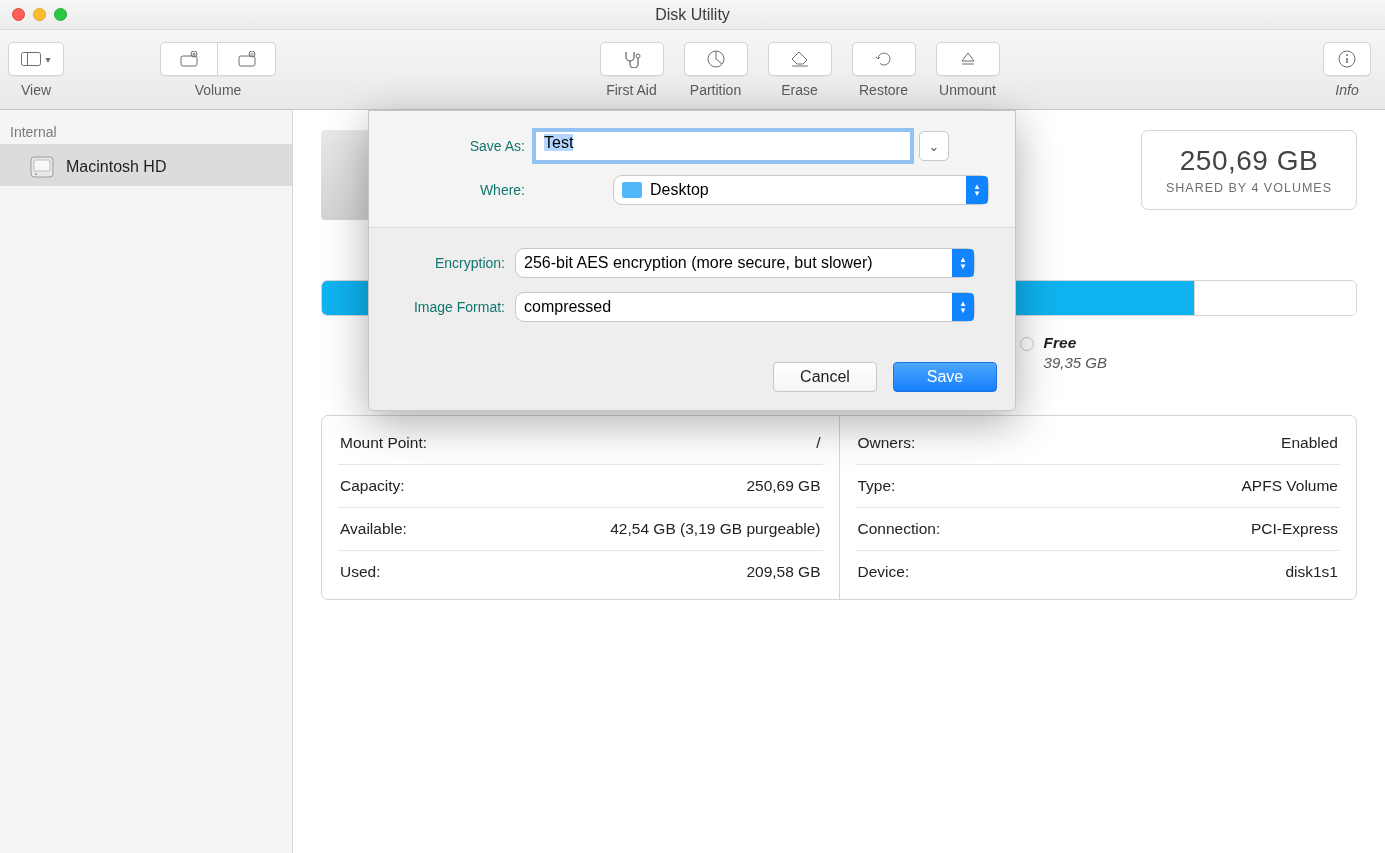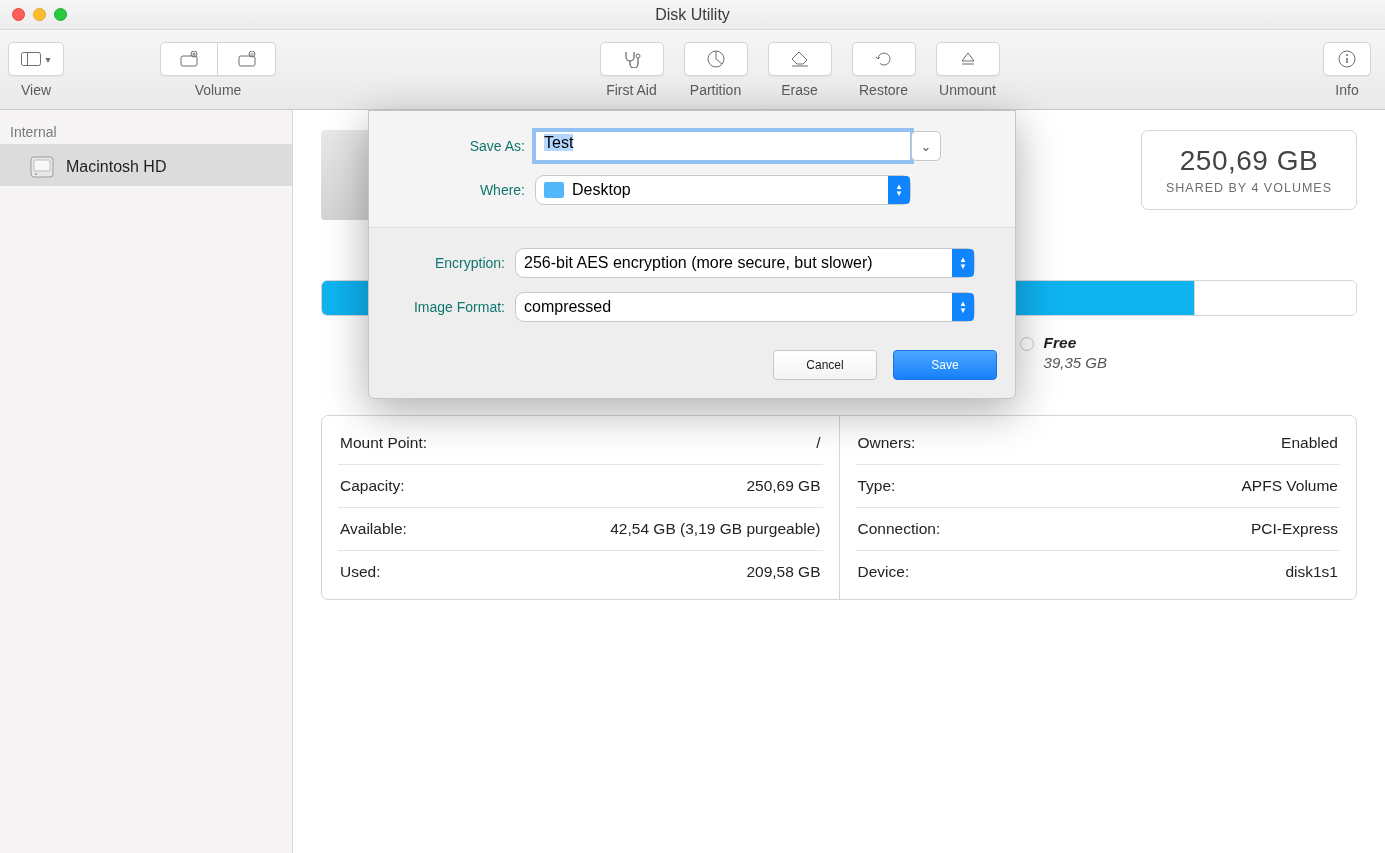--- a/index.html
+++ b/index.html
@@ -56,37 +56,37 @@
 .info-col { flex:1; padding: 6px 16px; }
 .info-col + .info-col { border-left:1px solid #d5d5d5; }
 .info-row { display:flex; justify-content:space-between; padding:12px 2px; font-size:15.5px; color:#232323; border-bottom:1px solid #e5e5e5; }
 .info-row:last-child { border-bottom:none; }
 
 
 .sheet { position:absolute; left:368px; top:110px; width:648px; background:#eeeeee; border:1px solid #c6c6c6; border-radius:0 0 6px 6px; box-shadow: 0 12px 44px rgba(0,0,0,0.32); z-index:20; }
 .sheet-top { background:#f4f4f4; padding: 20px 26px 22px; }
 .sheet-row { display:flex; align-items:center; margin-bottom:14px; }
 .sheet-label { width:140px; text-align:right; font-size:14px; color:#0f766e; padding-right:10px; }
-.sheet-input-wrap { display:flex; align-items:flex-end; }
+.sheet-input-wrap { display:flex; align-items:flex-end; gap:8px; }
 .sheet-input { width:376px; height:30px; border:1px solid #c8c8c8; font-size:16px; padding: 2px 8px; background:#fff; }
 .sheet-input.focused { outline:4px solid #94c2f2; outline-offset:-1px; }
 .sheet-input.focused span { background:#b3d7ff; }
 .expand-btn { width:30px; height:30px; border:1px solid #c8c8c8; border-radius:5px; background:#fff; display:flex; align-items:center; justify-content:center; font-size:13px; color:#555; }
 .popup { width:376px; height:30px; border:1px solid #c8c8c8; border-radius:9px; background:#fff; display:flex; align-items:center; padding:0 8px; font-size:16px; position:relative; }
 .popup-arrows { position:absolute; right:0; top:0; width:22px; height:100%; background:#1085ff; border-radius:0 4px 4px 0; display:flex; flex-direction:column; align-items:center; justify-content:center; color:#fff; }
 .popup-arrows::before { content:"▴"; font-size:9px; line-height:7px; }
 .popup-arrows::after { content:"▾"; font-size:9px; line-height:7px; }
 .folder-glyph { width:20px; height:16px; background:#52b7f9; border-radius:2px; margin-right:8px; display:inline-block; }
 
 .sheet-mid { padding: 20px 26px 16px; border-top:1px solid #ddd; }
 .sheet-mid .popup { width: 460px; }
 .sheet-mid .sheet-label { width:120px; }
 
 .sheet-footer { padding: 12px 18px 18px; display:flex; justify-content:flex-end; gap:16px; }
-.btn { height:30px; min-width:104px; border:1px solid #c8c8c8; border-radius:4px; background:linear-gradient(#fff,#f4f4f4); font-size:12px; color:#222; display:flex; align-items:center; justify-content:center; }
+.btn { height:30px; min-width:104px; border:1px solid #c8c8c8; border-radius:4px; background:linear-gradient(#fff,#f4f4f4); font-size:16px; color:#222; display:flex; align-items:center; justify-content:center;margin-top:12px; }
 .btn.primary { background:linear-gradient(#4da6ff,#1680fb); color:#fff; border-color:#1b72e0; }
 
 svg { display:block; }
 </style>
 </head>
 <body>
 
 <div class="titlebar">
   <div class="traffic-lights">
     <div class="light red"></div>
@@ -192,21 +192,21 @@
         <svg width="16" height="16" viewBox="0 0 16 16">
             <path d="M8 2 L14 10 H2 Z M2 13 h12" fill="none" stroke="#6e6e6e"></path>
           </svg>
       </span>
     </div>
     <div class="tb-label">Unmount</div>
   </div>
 
   <div class="tb-spacer"></div>
 
-  <div class="tb-group" style="margin-right:14px;">
+  <div class="tb-group" style="margin-right:14px;font-style:italic;">
     <div class="tb-btn" style="width:48px;">
       <span class="tb-icon">
         <svg width="18" height="18" viewBox="0 0 18 18">
             <circle cx="9" cy="9" r="8" fill="none" stroke="#6e6e6e"></circle>
             <circle cx="9" cy="5" r="1" fill="#6e6e6e"></circle>
             <line x1="9" y1="8" x2="9" y2="13" stroke="#6e6e6e" stroke-width="1.5"></line>
           </svg>
       </span>
     </div>
     <div class="tb-label">Info</div>
@@ -304,21 +304,21 @@
   <div class="sheet-top">
     <div class="sheet-row">
       <div class="sheet-label">Save As:</div>
       <div class="sheet-input-wrap">
         <div class="sheet-input focused"><span>Test</span></div>
         <div class="expand-btn">
           <span>⌄</span>
         </div>
       </div>
     </div>
-    <div class="sheet-row" style="margin-bottom:0;">
+    <div class="sheet-row" style="margin-bottom:0;justify-content:space-between;">
       <div class="sheet-label">Where:</div>
       <div class="popup">
         <span class="folder-glyph"></span>
         <span>Desktop</span>
         <span class="popup-arrows"></span>
       </div>
     </div>
   </div>
 
   <div class="sheet-mid">

